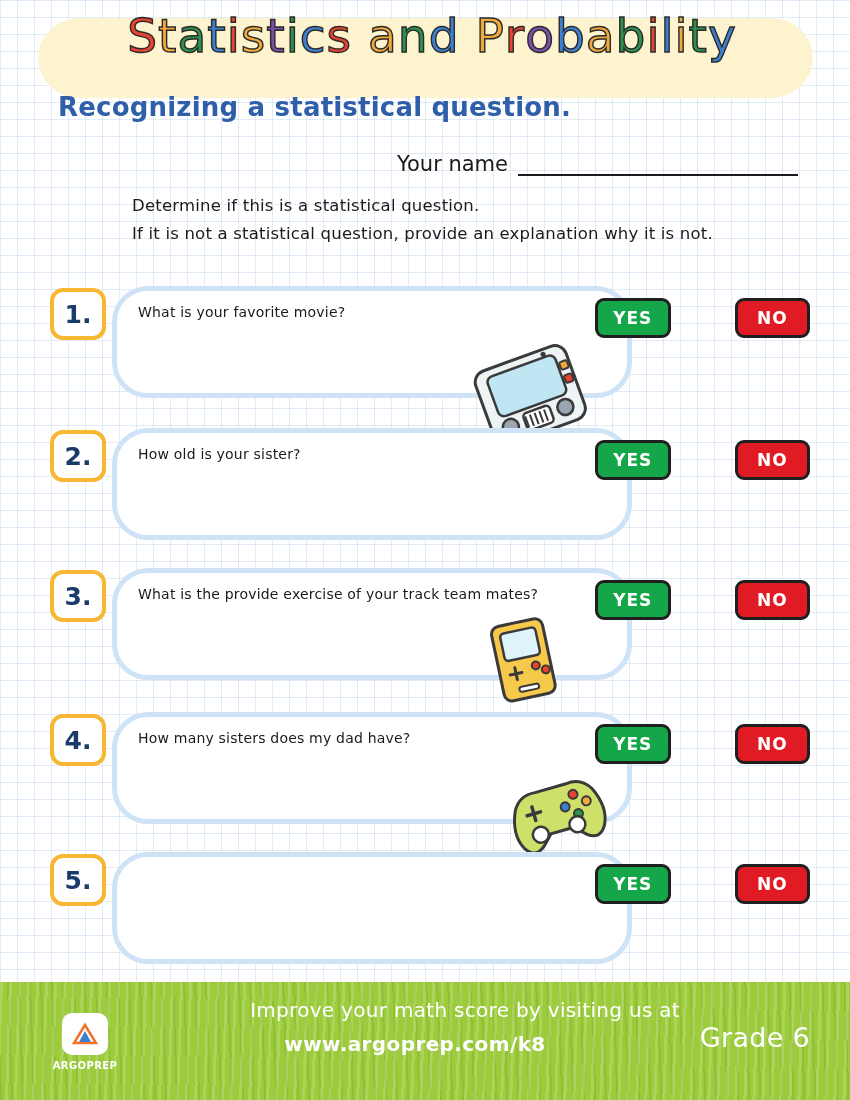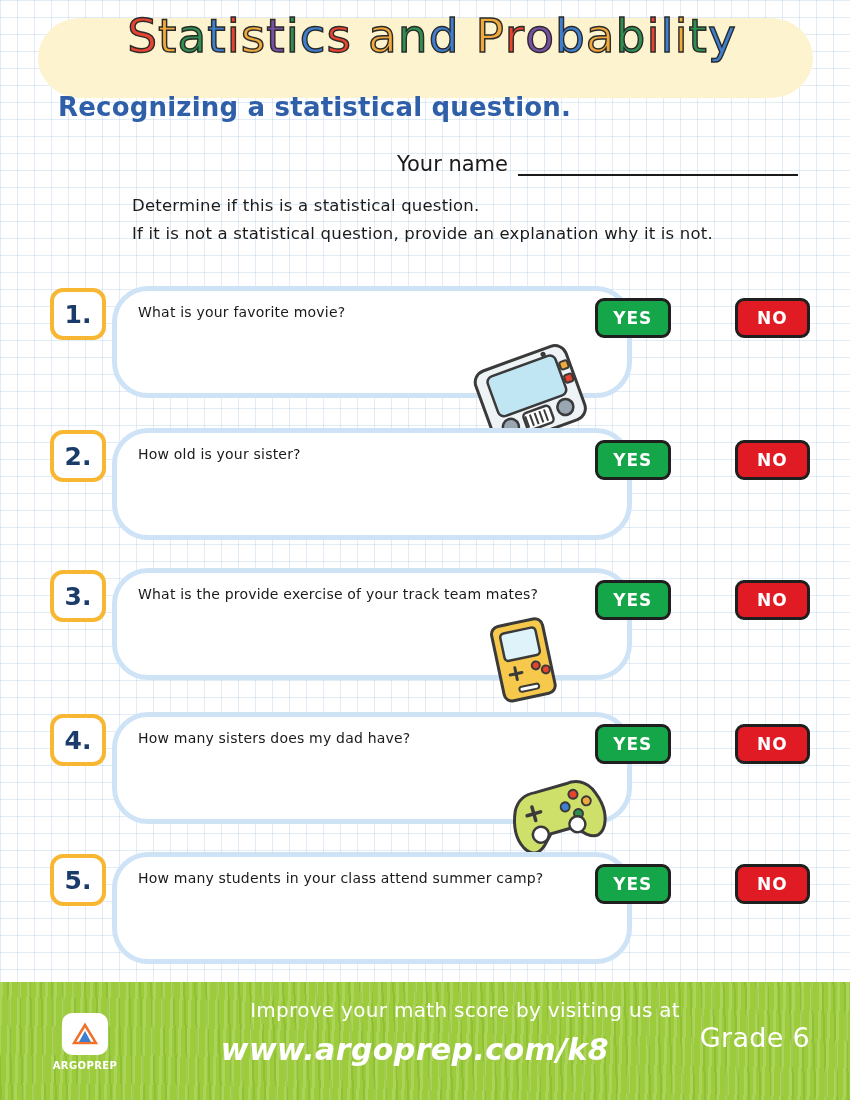--- a/index.html
+++ b/index.html
@@ -193,24 +193,23 @@
     font-size: 20px;
     letter-spacing: 0.3px;
   }
   .footer-url {
     position: absolute;
     left: 150px;
     top: 50px;
     width: 530px;
     text-align: center;
     color: #ffffff;
-    font-size: 30px;
+    font-size: 20px;
     font-weight: bold;
     letter-spacing: 0.4px;
-    font-style: italic;
   }
   .grade {
     position: absolute;
     right: 40px;
     top: 40px;
     color: #ffffff;
     font-size: 27px;
     letter-spacing: 0.3px;
   }
   .logo {
@@ -346,21 +345,20 @@
         <circle cx="88" cy="60" r="4.5" fill="#2f8f4e" stroke="#3a3a3a" stroke-width="2"></circle>
         <circle cx="46" cy="70" r="8" fill="#ffffff" stroke="#3a3a3a" stroke-width="2.5"></circle>
         <circle cx="84" cy="70" r="8" fill="#ffffff" stroke="#3a3a3a" stroke-width="2.5"></circle>
       </g>
     </svg>
   </div>
 
   <div class="q-row" style="top:852px;">
     <div class="q-bubble"></div>
     <div class="q-num">5.</div>
-    <div class="q-text">How many students in your class attend summer camp?</div>
     <div class="btns">
       <div class="btn btn-yes">YES</div>
       <div class="btn btn-no">NO</div>
     </div>
   </div>
 
   <div class="footer">
     <div class="logo">
       <div class="logo-badge">
         <svg width="26" height="24" viewBox="0 0 26 24">

